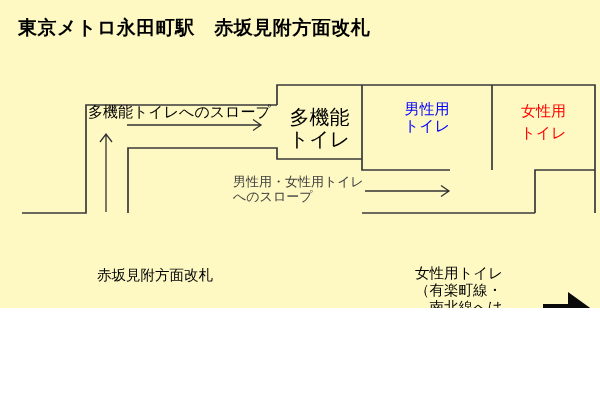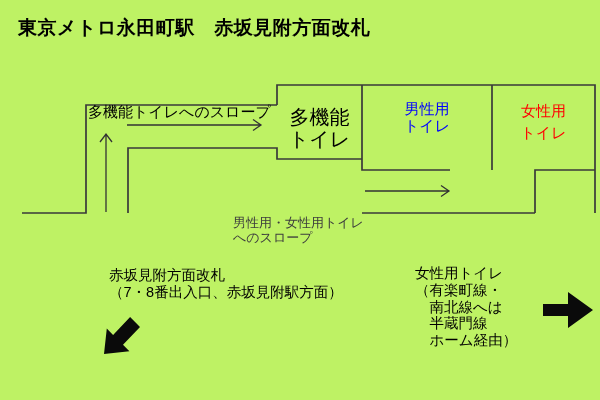--- a/index.html
+++ b/index.html
@@ -1,30 +1,30 @@
 <!DOCTYPE html>
 <html><head>
 <meta charset="utf-8">
 <style>
   html,body{margin:0;padding:0;background:#ffffff;}
   #stage{
-    position:relative;width:600px;height:400px;background:#bef264;overflow:hidden;
+    position:relative;width:600px;height:308px;background:#fef9c3;overflow:hidden;
     font-family:"Liberation Sans","DejaVu Sans",sans-serif;color:#000;
   }
   .abs{position:absolute;}
   .pre{white-space:pre-line;}
   .title{left:18px;top:16px;font-size:19px;font-weight:bold;line-height:24px;letter-spacing:0.5px;}
   .slope-multi{left:88px;top:103px;font-size:15px;font-weight:normal;letter-spacing:0px;}
   .room-label{text-align:center;font-weight:normal;}
   .room-multi{left:277px;top:106px;width:85px;font-size:20px;line-height:22px;color:#000000;}
   .room-men{left:362px;top:100px;width:130px;font-size:15px;line-height:17px;color:#0000ff;}
   .room-women{left:492px;top:100px;width:103px;font-size:15px;line-height:22px;color:#ff0000;}
-  .slope-mw{left:233px;top:174px;font-size:13px;line-height:15px;color:#3d3d3d;margin-top:41px;}
+  .slope-mw{left:233px;top:174px;font-size:13px;line-height:15px;color:#3d3d3d;}
   .dest{font-size:14.5px;line-height:17px;color:#000;}
-  .dest-gate{left:97px;top:267px;margin-left:12px;}
+  .dest-gate{left:97px;top:267px;}
   .dest-hanzomon{left:415px;top:265px;line-height:16.8px;}
   svg{position:absolute;left:0;top:0;}
 </style>
 </head>
 <body>
 
 <div id="stage">
 
   <svg width="600" height="400" viewBox="0 0 600 400">
     <g stroke="#3a3a3a" stroke-width="1.7" fill="none">
@@ -58,21 +58,20 @@
   <div class="abs room-label room-men pre">男性用
 トイレ</div>
   <div class="abs room-label room-women pre">女性用
 トイレ</div>
 
   <div class="abs slope-mw pre">男性用・女性用トイレ
 へのスロープ</div>
 
   <div class="abs dest dest-gate">
     <div>赤坂見附方面改札</div>
-    <div>（7・8番出入口、赤坂見附駅方面）</div>
   </div>
 
   <div class="abs dest dest-hanzomon pre">女性用トイレ
 （有楽町線・
 　南北線へは
 　半蔵門線
 　ホーム経由）</div>
 
 </div>
 

